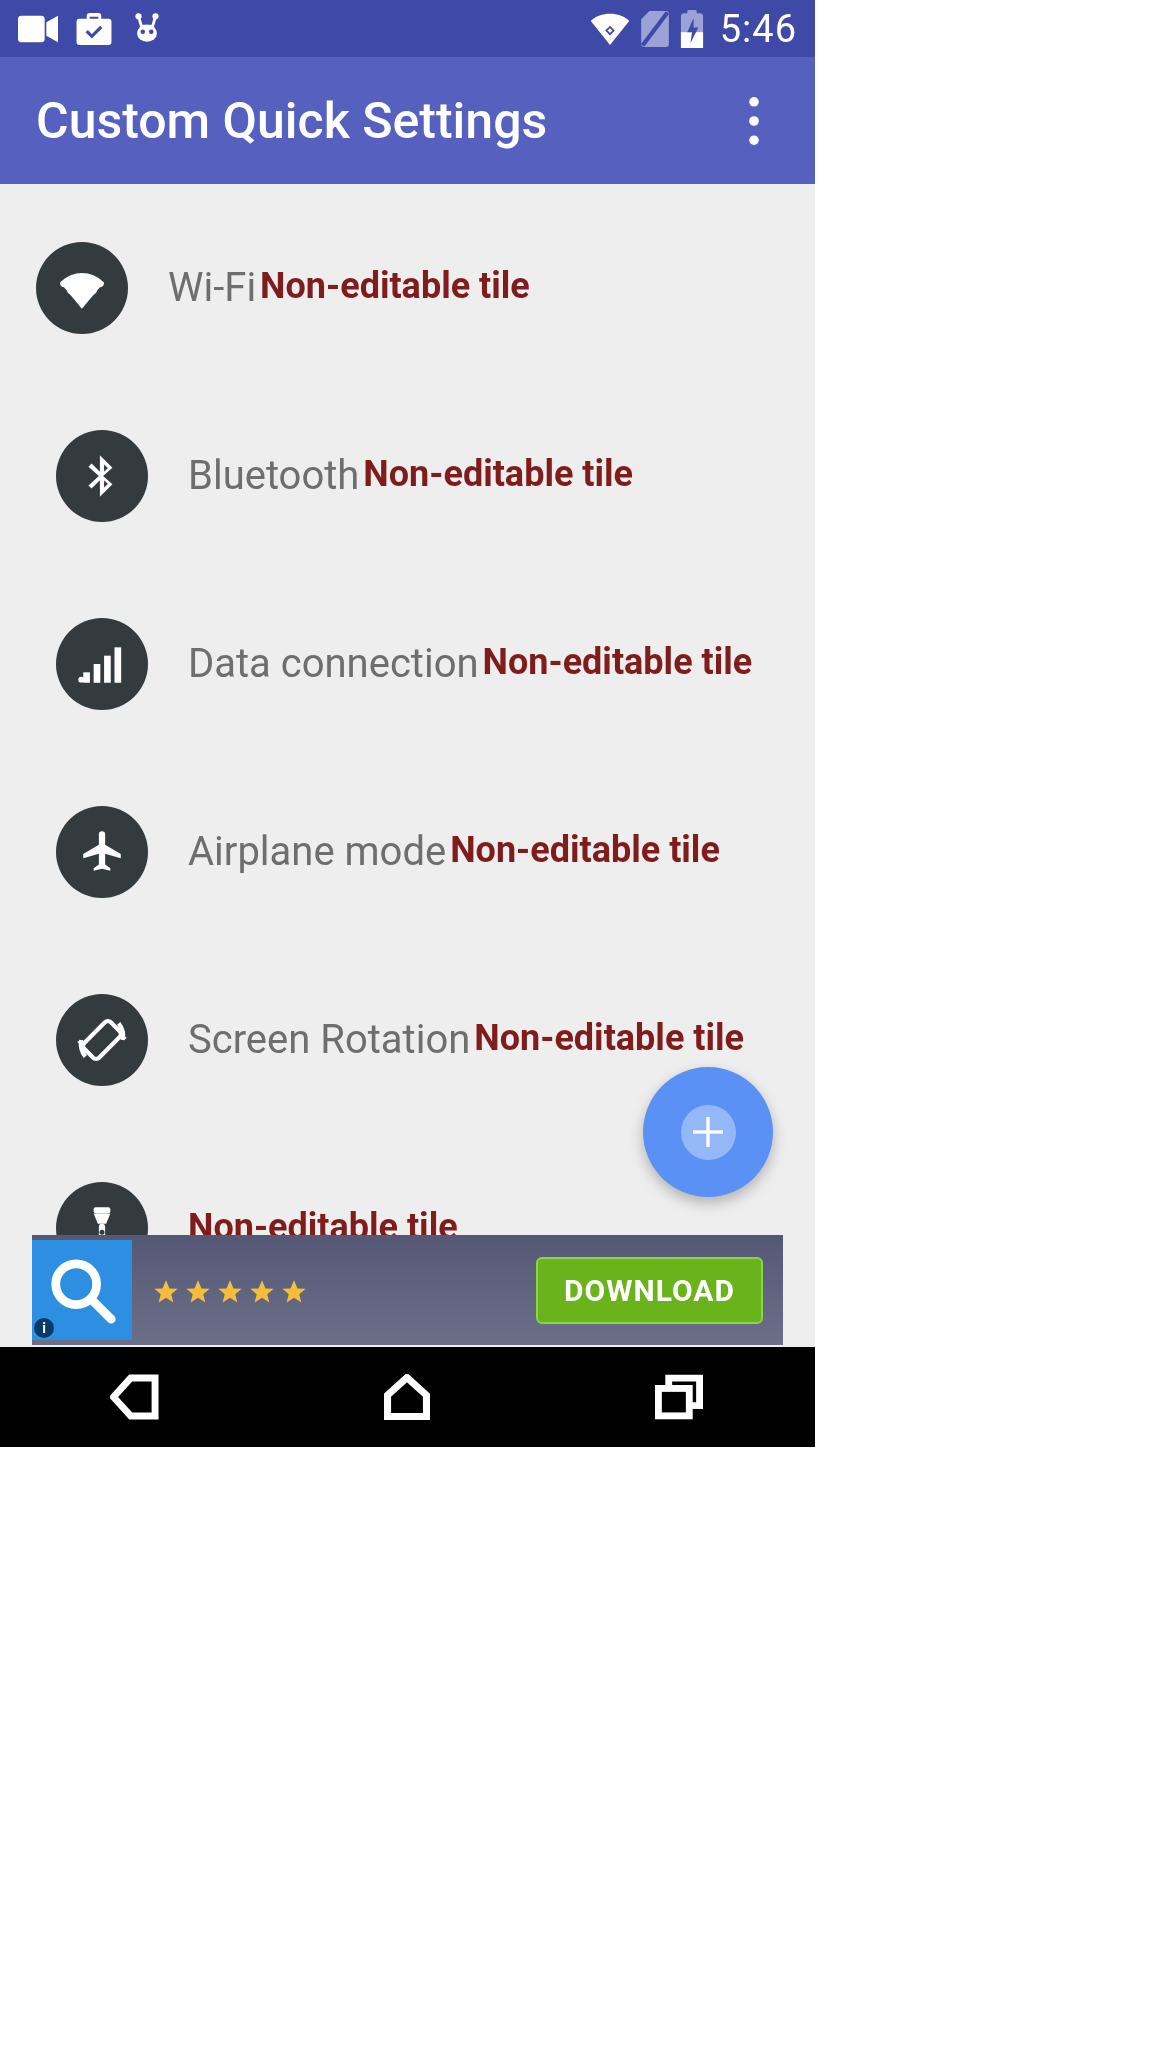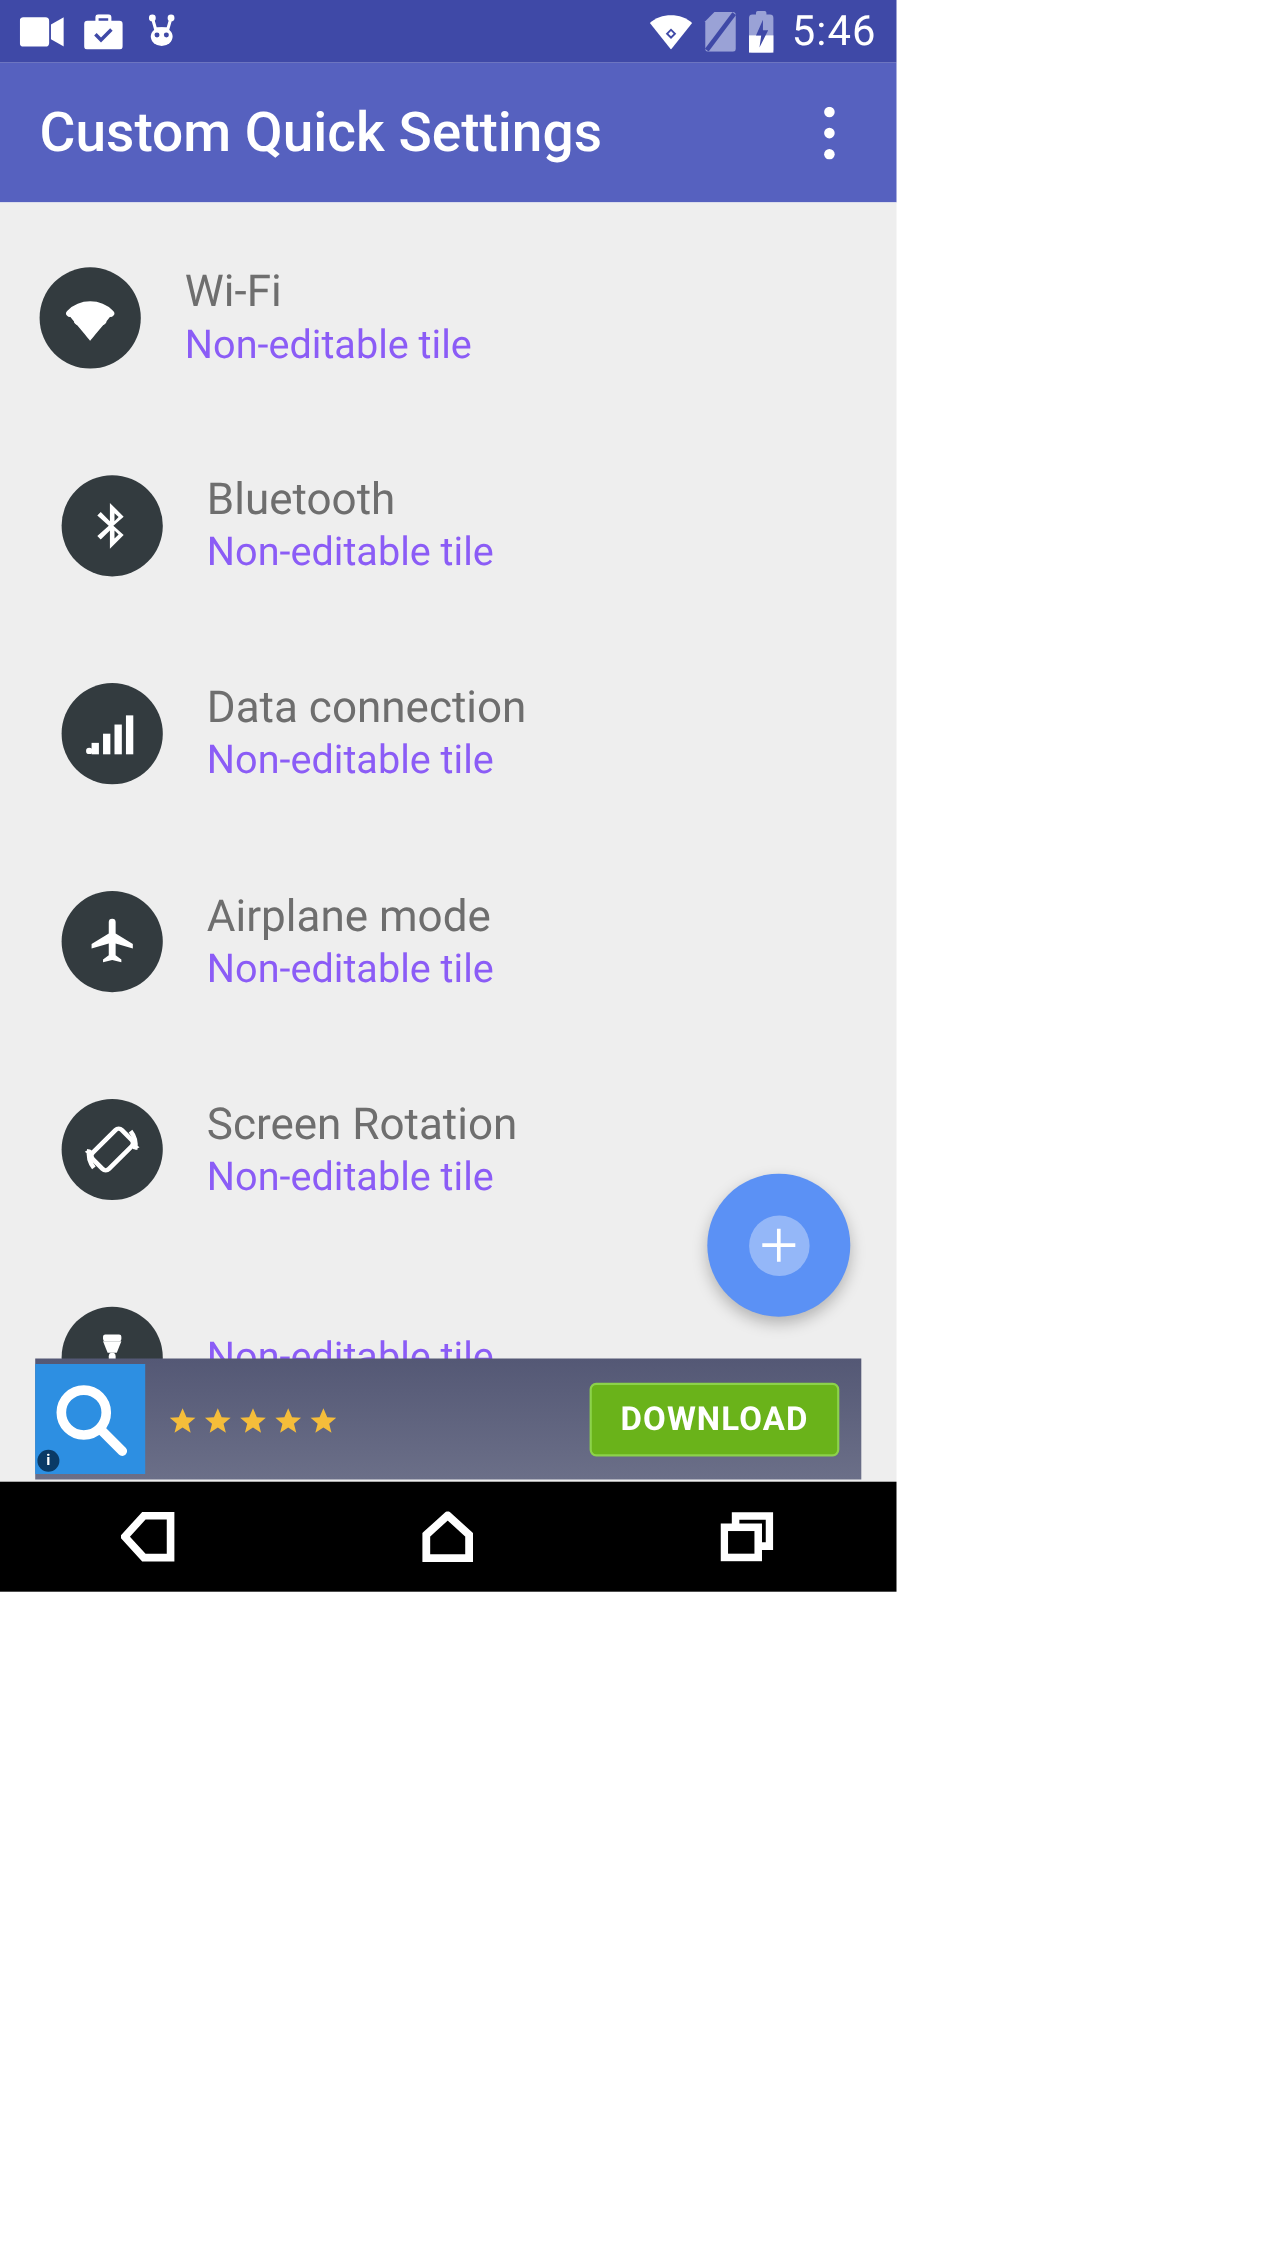--- a/index.html
+++ b/index.html
@@ -18,23 +18,23 @@
   .app-title { font-size:50px; font-weight:500; }
   .overflow { width:50px; height:70px; display:flex; align-items:center; justify-content:center; cursor:pointer; }
   .overflow svg { display:block; }
 
   
   .content { position:absolute; top:184px; bottom:100px; left:0; right:0; background:#eeeeee; overflow:hidden; }
   .list { padding-top:34px; }
   .tile { display:flex; align-items:center; padding:24px 36px 24px 36px; gap:40px; }
   .tile-icon { width:92px; height:92px; border-radius:50%; background:#333b3f; flex:0 0 92px; display:flex; align-items:center; justify-content:center; }
   .tile-icon svg { fill:#fff; }
-  .tile-text { display:flex; flex-direction:column; gap:4px; }
+  .tile-text { display:flex; flex-direction:row; gap:4px; }
   .tile-title { font-size:40px; color:#6e6e6e; font-weight:400; line-height:1.15; }
-  .tile-sub   { font-size:36px; color:#8b5cf6; font-weight:400; line-height:1.2; }
+  .tile-sub   { font-size:36px; color:#7f1d1d; font-weight:700; line-height:1.2; }
   .tile + .tile { margin-top:48px;margin-left:20px; }
 
   
   .fab { position:absolute; right:42px; bottom:250px; width:130px; height:130px; border-radius:50%; background:#5b91f5; box-shadow:0 6px 14px rgba(0,0,0,.25); display:flex; align-items:center; justify-content:center; cursor:pointer; }
   .fab-inner { width:55px; height:55px; border-radius:50%; background:rgba(255,255,255,.35); display:flex; align-items:center; justify-content:center; }
   .fab-inner svg { fill:#fff; }
 
   
   .ad { position:absolute; left:32px; right:32px; bottom:102px; height:110px; background:linear-gradient(180deg,#545875 0%, #6b6f88 100%); display:flex; align-items:center; padding:0 20px 0 0; gap:20px; cursor:pointer; }
   .ad-mag { width:100px; height:100px; background:#2d8fe2; display:flex; align-items:center; justify-content:center; position:relative; }

